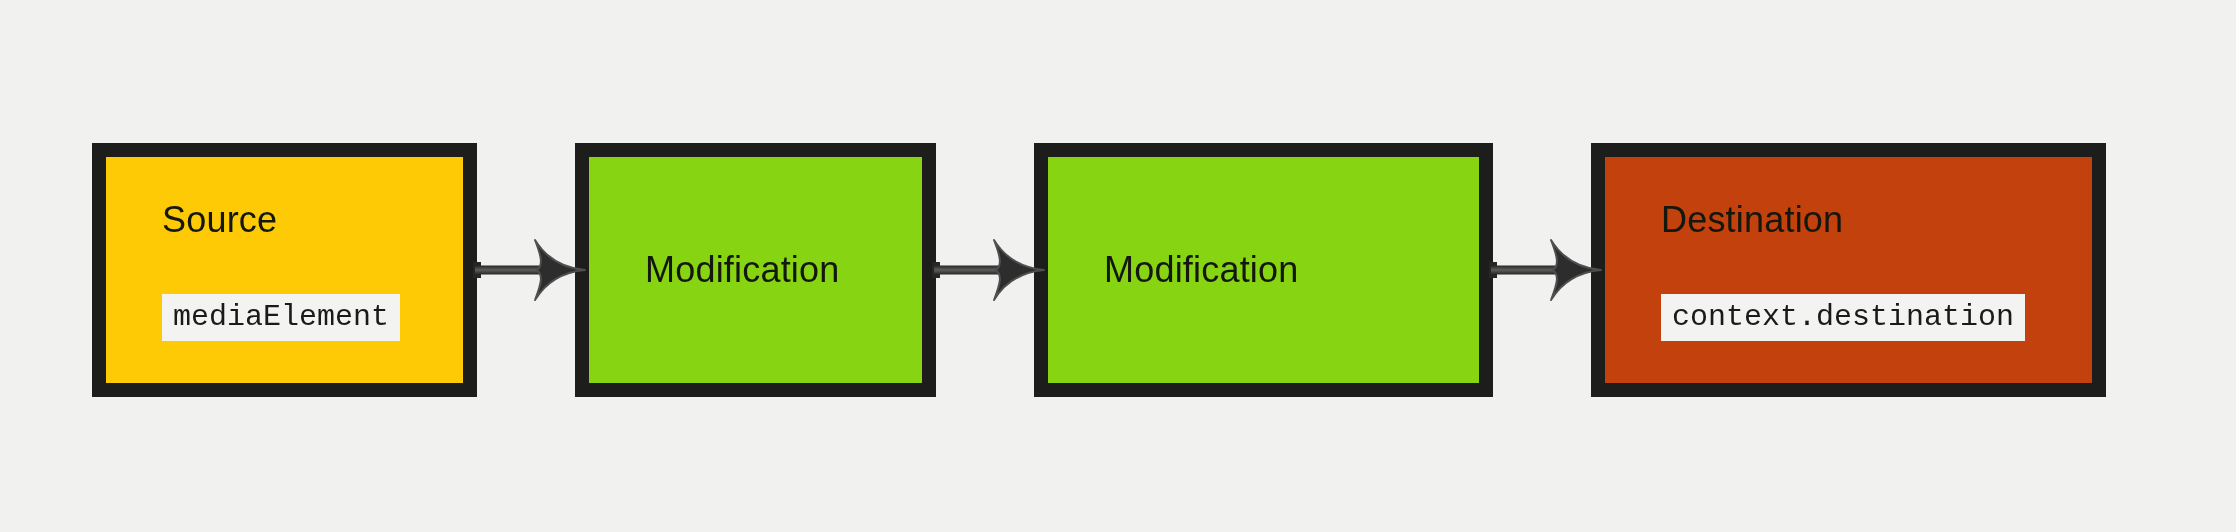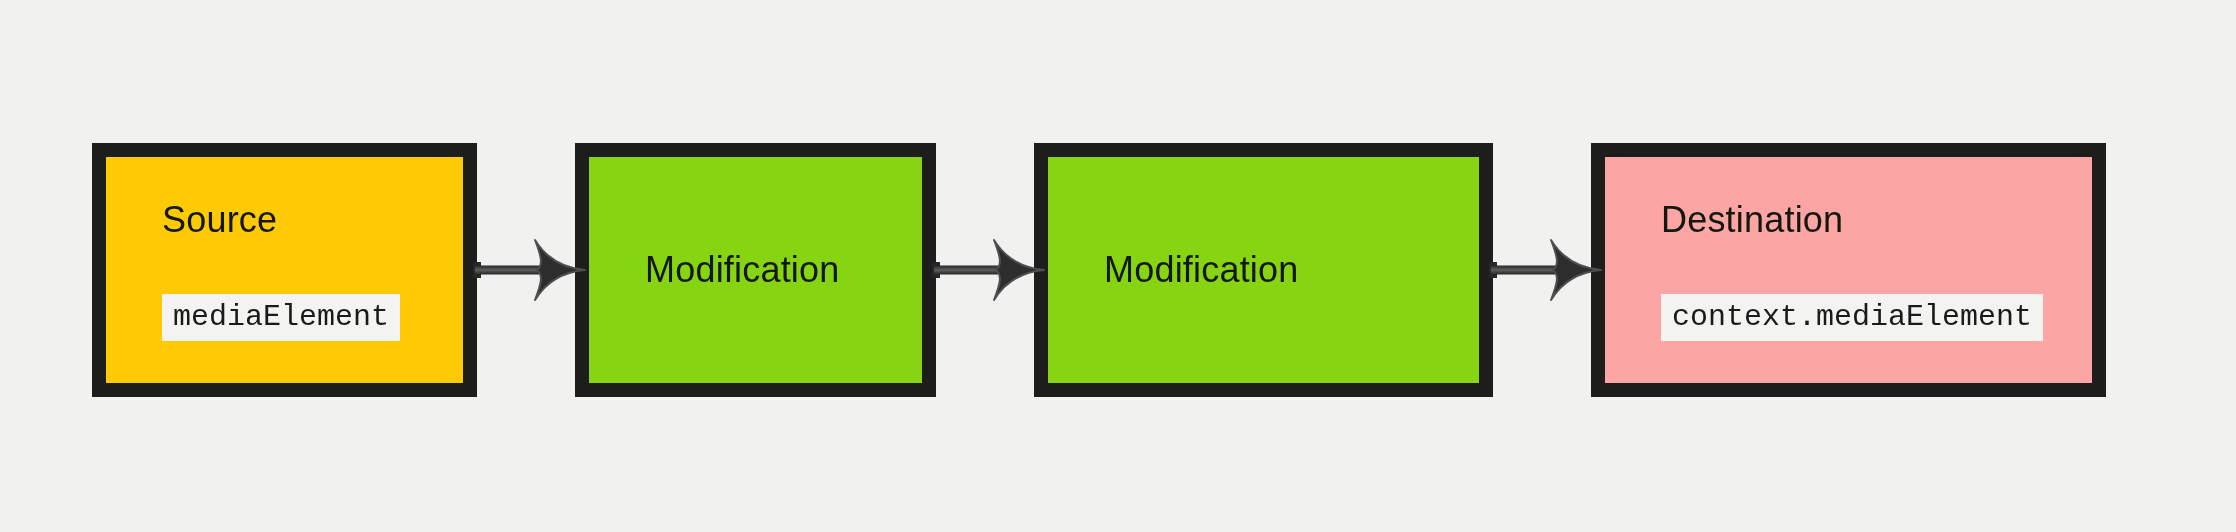--- a/index.html
+++ b/index.html
@@ -109,19 +109,19 @@
     </div>
 
     <div class="arrow">
       <svg width="116" height="66" viewBox="0 0 116 66" aria-hidden="true">
         <rect x="0" y="25" width="8" height="16" fill="#262626"></rect>
         <rect x="2" y="28.5" width="78" height="9" fill="url(#shaftGrad)"></rect>
         <path d="M112,33 C 90,31 73,21 62,3 C 69,21 70,28 64,33 C 70,38 69,45 62,63 C 73,45 90,35 112,33 Z" fill="#2d2d2d" stroke="#4f4f4f" stroke-width="2" stroke-linejoin="round"></path>
       </svg>
     </div>
 
-    <div class="node node-3" style="background-color: #fca5a5;">
+    <div class="node node-3" style="background-color: #c2410c;">
       <div class="node-title">Destination</div>
-      <div class="node-chip">context.mediaElement</div>
+      <div class="node-chip">context.destination</div>
     </div>
 
   </div>
 </div>
 
 </body></html>

